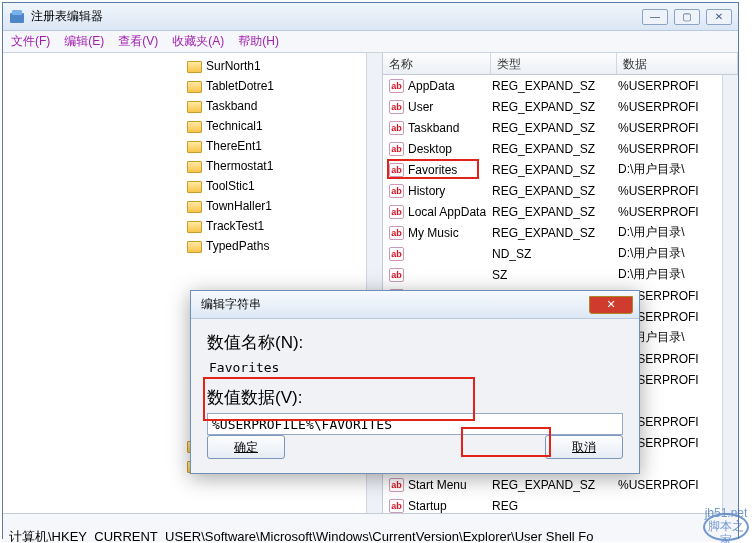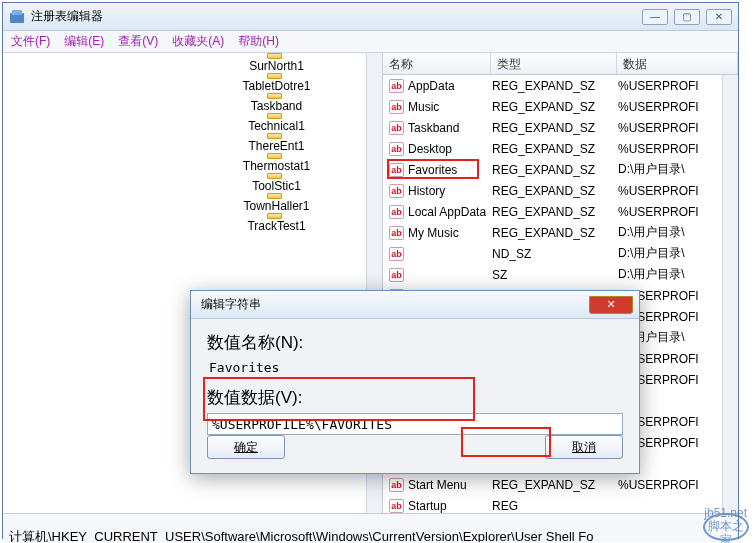--- a/index.html
+++ b/index.html
@@ -6,21 +6,21 @@
 body { background: #fff; width: 755px; height: 543px; position: relative; overflow: hidden; }
 .window { position: absolute; top: 2px; left: 2px; width: 737px; height: 537px; border: 1px solid #5a7da8; background: #fff; }
 .titlebar { height: 28px; background: linear-gradient(#f0f5fb, #dbe7f5); display: flex; align-items: center; padding-left: 6px; border-bottom: 1px solid #b9c9dd; }
 .titlebar .icon { width: 16px; height: 16px; margin-right: 6px; }
 .titlebar .wctrl { margin-left: auto; display: flex; gap: 6px; padding-right: 6px; }
 .wbtn { width: 26px; height: 16px; border: 1px solid #8aa3c4; border-radius: 2px; background: #eef3fa; display: flex; align-items: center; justify-content: center; font-size: 10px; color: #3a5a86; cursor: default; }
 .menubar { height: 22px; background: #f5f7fa; border-bottom: 1px solid #ccd4e0; padding-left: 8px; display: flex; align-items: center; gap: 14px; color: #a21caf; }
 .body { display: flex; height: 460px; }
 .tree { width: 380px; border-right: 1px solid #c4ccd8; overflow: hidden; position: relative; background: #fff; }
 .tree-inner { position: absolute; left: 0; top: 0; width: calc(100% - 16px); }
-.tree-row { height: 20px; display: flex; align-items: center; padding-left: 184px; white-space: nowrap; flex-direction: column; }
+.tree-row { height: 20px; display: flex; align-items: flex-end; padding-left: 184px; white-space: nowrap; }
 .tree-row .fld { width: 15px; height: 12px; background: linear-gradient(#ffe9a3,#f8c44a); border: 1px solid #c99b2b; border-radius: 1px; margin-right: 4px; }
 .list { flex: 1; overflow: hidden; position: relative; background: #fff; }
 .list-header { display: flex; height: 22px; background: linear-gradient(#fdfdfe,#ecf0f5); border-bottom: 1px solid #c4ccd8; }
 .list-header div { padding: 3px 6px; border-right: 1px solid #d0d7e2; color: #333; }
 .lh-name { width: 108px; } .lh-type { width: 126px; } .lh-data { flex: 1; }
 .list-row { display: flex; height: 21px; align-items: center; }
 .list-row .ic { width: 15px; height: 14px; margin: 0 4px 0 6px; display: flex; align-items: center; justify-content: center; font-size: 9px; font-weight: bold; color: #d12; background: #fff; border: 1px solid #c9b; border-radius: 2px; }
 .list-row .nm { width: 84px; white-space: nowrap; overflow: hidden; }
 .list-row .tp { width: 126px; white-space: nowrap; overflow: hidden; }
 .list-row .dt { flex: 1; white-space: nowrap; overflow: hidden; }
@@ -30,21 +30,21 @@
 .dialog { position: absolute; left: 190px; top: 290px; width: 450px; background: #f0f2f5; border: 1px solid #6d90b8; box-shadow: 0 4px 20px rgba(0,0,0,0.35); }
 .dialog .dtitle { height: 28px; background: linear-gradient(#f6f9fd,#dde8f5); border-bottom: 1px solid #b9c9dd; display: flex; align-items: center; padding-left: 10px; font-size: 13px; }
 .dialog .dclose { margin-left: auto; width: 44px; height: 18px; margin-right: 6px; background: #cf3b2d; border-radius: 0 0 3px 3px; border: 1px solid #a82; color: #fff; display: flex; align-items: center; justify-content: center; font-size: 11px; }
 .dialog .dbody { padding: 12px 16px 14px; }
 .dialog .lbl { font-size: 17px; margin-bottom: 4px; }
 .dialog .ro { height: 20px; font-size: 13px; padding: 2px 2px; font-family: SimSun, monospace; margin-bottom: 8px; }
 .dialog input[type=text] { width: 100%; height: 22px; border: 1px solid #97aac6; padding: 6px 4px; font-family: SimSun, monospace; font-size: 13px; }
 .dialog .btns { display: flex; justify-content: space-between; gap: 10px; margin-top: 0; text-decoration: underline; }
 .dialog .btn { width: 78px; height: 24px; border: 1px solid #7a96bc; background: linear-gradient(#fdfdfe,#e6ecf5); border-radius: 3px; font-size: 12px; cursor: default; }
 .watermark { position: absolute; right: 6px; bottom: 2px; opacity: 0.7; color: #3a6fbb; text-align: center; line-height: 1.1; }
-.watermark .c { width: 46px; height: 28px; border: 2px solid #3a6fbb; border-radius: 50%; display: flex; flex-direction: column; align-items: flex-end; justify-content: center; font-size: 9px; }
+.watermark .c { width: 46px; height: 28px; border: 2px solid #3a6fbb; border-radius: 50%; display: flex; flex-direction: column; align-items: center; justify-content: center; font-size: 9px; }
 </style>
 </head>
 <body>
 
 <div class="window">
   <div class="titlebar">
     <svg class="icon" viewBox="0 0 16 16">
         <rect x="1" y="4" width="14" height="10" fill="#4f86c8" rx="1"></rect>
         <rect x="3" y="1" width="10" height="5" fill="#7aafea" rx="1"></rect>
       </svg>
@@ -94,20 +94,24 @@
             <span>ToolStic1</span>
           </div>
           <div class="tree-row">
             <span class="fld"></span>
             <span>TownHaller1</span>
           </div>
           <div class="tree-row">
             <span class="fld"></span>
             <span>TrackTest1</span>
           </div>
+          <div class="tree-row">
+            <span class="fld"></span>
+            <span>TypedPaths</span>
+          </div>
           <div class="tree-row"></div>
           <div class="tree-row"></div>
           <div class="tree-row"></div>
           <div class="tree-row"></div>
           <div class="tree-row"></div>
           <div class="tree-row"></div>
           <div class="tree-row"></div>
           <div class="tree-row"></div>
           <div class="tree-row"></div>
           <div class="tree-row">
@@ -129,21 +133,21 @@
       </div>
       <div id="list-rows">
           <div class="list-row">
             <span class="ic">ab</span>
             <span class="nm">AppData</span>
             <span class="tp">REG_EXPAND_SZ</span>
             <span class="dt">%USERPROFI</span>
           </div>
           <div class="list-row">
             <span class="ic">ab</span>
-            <span class="nm">Music</span>
+            <span class="nm">User</span>
             <span class="tp">REG_EXPAND_SZ</span>
             <span class="dt">%USERPROFI</span>
           </div>
           <div class="list-row">
             <span class="ic">ab</span>
             <span class="nm">Taskband</span>
             <span class="tp">REG_EXPAND_SZ</span>
             <span class="dt">%USERPROFI</span>
           </div>
           <div class="list-row">

